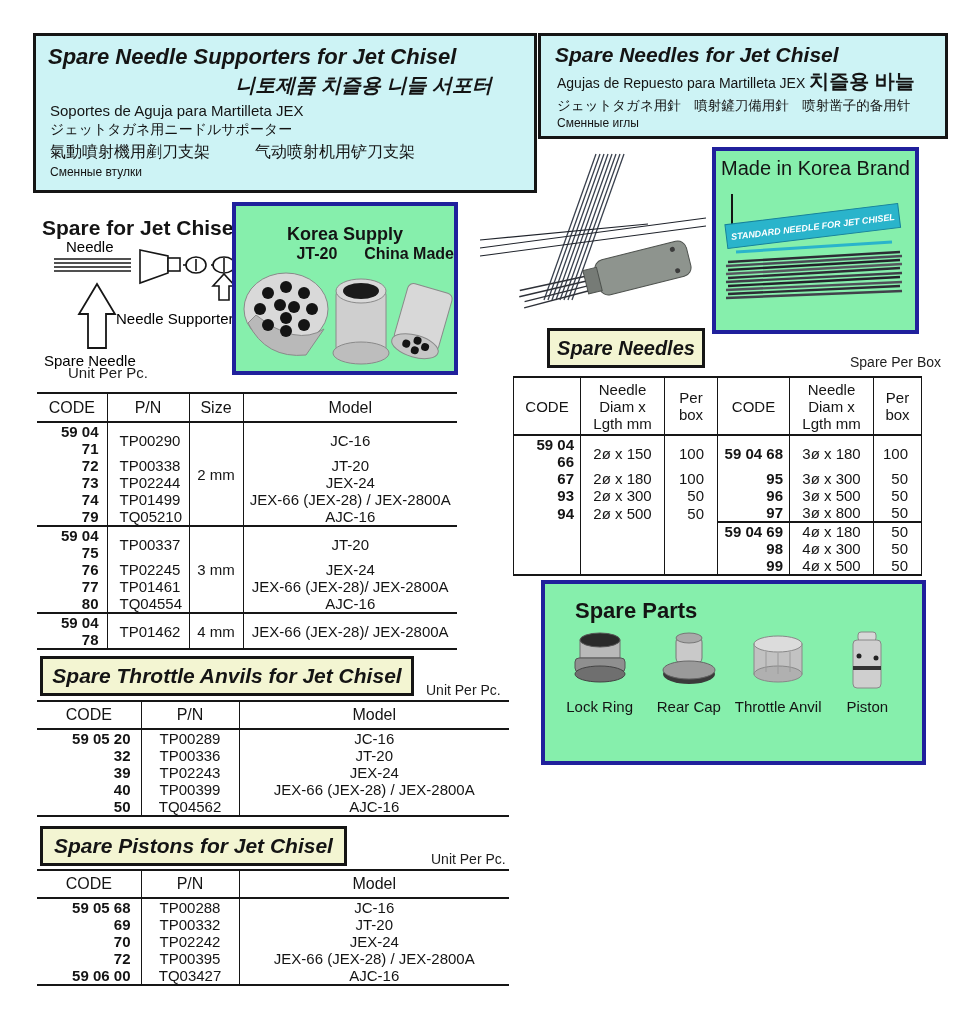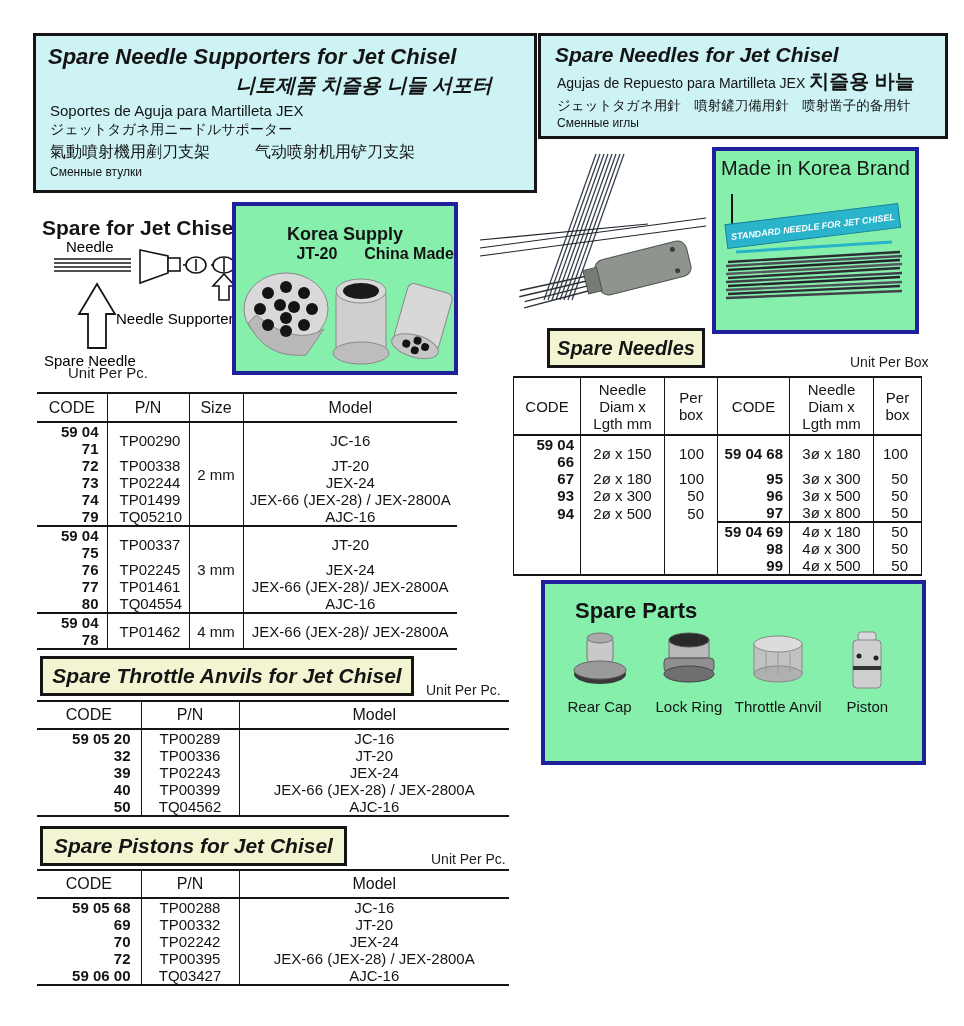--- a/index.html
+++ b/index.html
@@ -293,21 +293,21 @@
         <line x1="12" y1="98" x2="184" y2="88" stroke="#2c2c34" stroke-width="2.4"></line>
         <line x1="10" y1="102" x2="186" y2="93" stroke="#3e3e48" stroke-width="2.4"></line>
         <line x1="12" y1="106" x2="184" y2="97" stroke="#23232b" stroke-width="2.4"></line>
         <line x1="10" y1="110" x2="186" y2="102" stroke="#50505a" stroke-width="2.4"></line>
         <line x1="12" y1="114" x2="184" y2="106" stroke="#2c2c34" stroke-width="2.4"></line>
         <line x1="10" y1="118" x2="186" y2="111" stroke="#41414b" stroke-width="2.4"></line>
       </g>
     </svg>
   </div>
 
-  <div class="abs unit" style="left:850px;top:354px;">Unit Per Box</div>
+  <div class="abs unit" style="left:850px;top:354px;">Spare Per Box</div>
 
   <table id="t2" class="abs" style="left:513px;top:376px;">
     <colgroup>
         <col style="width:67px">
         <col style="width:84px">
         <col style="width:53px">
         <col style="width:72px">
         <col style="width:84px">
         <col style="width:48px">
       </colgroup>
@@ -379,35 +379,35 @@
           <td class="per">50</td>
         </tr>
     </tbody>
   </table>
 
   <div class="abs navybox" style="left:541px;top:580px;width:385px;height:185px;">
     <div class="sp-title">Spare Parts</div>
     <div class="sp-items">
       <div class="sp-item">
         <svg width="64" height="62">
+          <rect x="12" y="10" width="40" height="18" fill="#b9b9b9" stroke="#6f6f6f"></rect>
+          <ellipse cx="32" cy="10" rx="20" ry="7" fill="#2a2a2a" stroke="#555"></ellipse>
+          <rect x="7" y="28" width="50" height="14" rx="4" fill="#8f8f8f" stroke="#555"></rect>
+          <ellipse cx="32" cy="44" rx="25" ry="8" fill="#6f6f6f" stroke="#444"></ellipse>
+        </svg>
+        <div class="cap">Lock Ring</div>
+      </div>
+      <div class="sp-item">
+        <svg width="64" height="62">
           <rect x="19" y="6" width="26" height="28" rx="6" fill="#c9c9c9" stroke="#777"></rect>
           <ellipse cx="32" cy="8" rx="13" ry="5" fill="#a9a9a9" stroke="#777"></ellipse>
           <ellipse cx="32" cy="44" rx="26" ry="10" fill="#3a3a3a"></ellipse>
           <ellipse cx="32" cy="40" rx="26" ry="9" fill="#9a9a9a" stroke="#666"></ellipse>
         </svg>
         <div class="cap">Rear Cap</div>
-      </div>
-      <div class="sp-item">
-        <svg width="64" height="62">
-          <rect x="12" y="10" width="40" height="18" fill="#b9b9b9" stroke="#6f6f6f"></rect>
-          <ellipse cx="32" cy="10" rx="20" ry="7" fill="#2a2a2a" stroke="#555"></ellipse>
-          <rect x="7" y="28" width="50" height="14" rx="4" fill="#8f8f8f" stroke="#555"></rect>
-          <ellipse cx="32" cy="44" rx="25" ry="8" fill="#6f6f6f" stroke="#444"></ellipse>
-        </svg>
-        <div class="cap">Lock Ring</div>
       </div>
       <div class="sp-item">
         <svg width="64" height="62">
           <rect x="8" y="14" width="48" height="30" fill="#c2c2c2" stroke="#888"></rect>
           <ellipse cx="32" cy="44" rx="24" ry="8" fill="#b0b0b0" stroke="#888"></ellipse>
           <ellipse cx="32" cy="14" rx="24" ry="8" fill="#dcdcdc" stroke="#888"></ellipse>
           <line x1="20" y1="22" x2="20" y2="42" stroke="#9a9a9a"></line>
           <line x1="32" y1="23" x2="32" y2="44" stroke="#9a9a9a"></line>
           <line x1="44" y1="22" x2="44" y2="42" stroke="#9a9a9a"></line>
         </svg>

